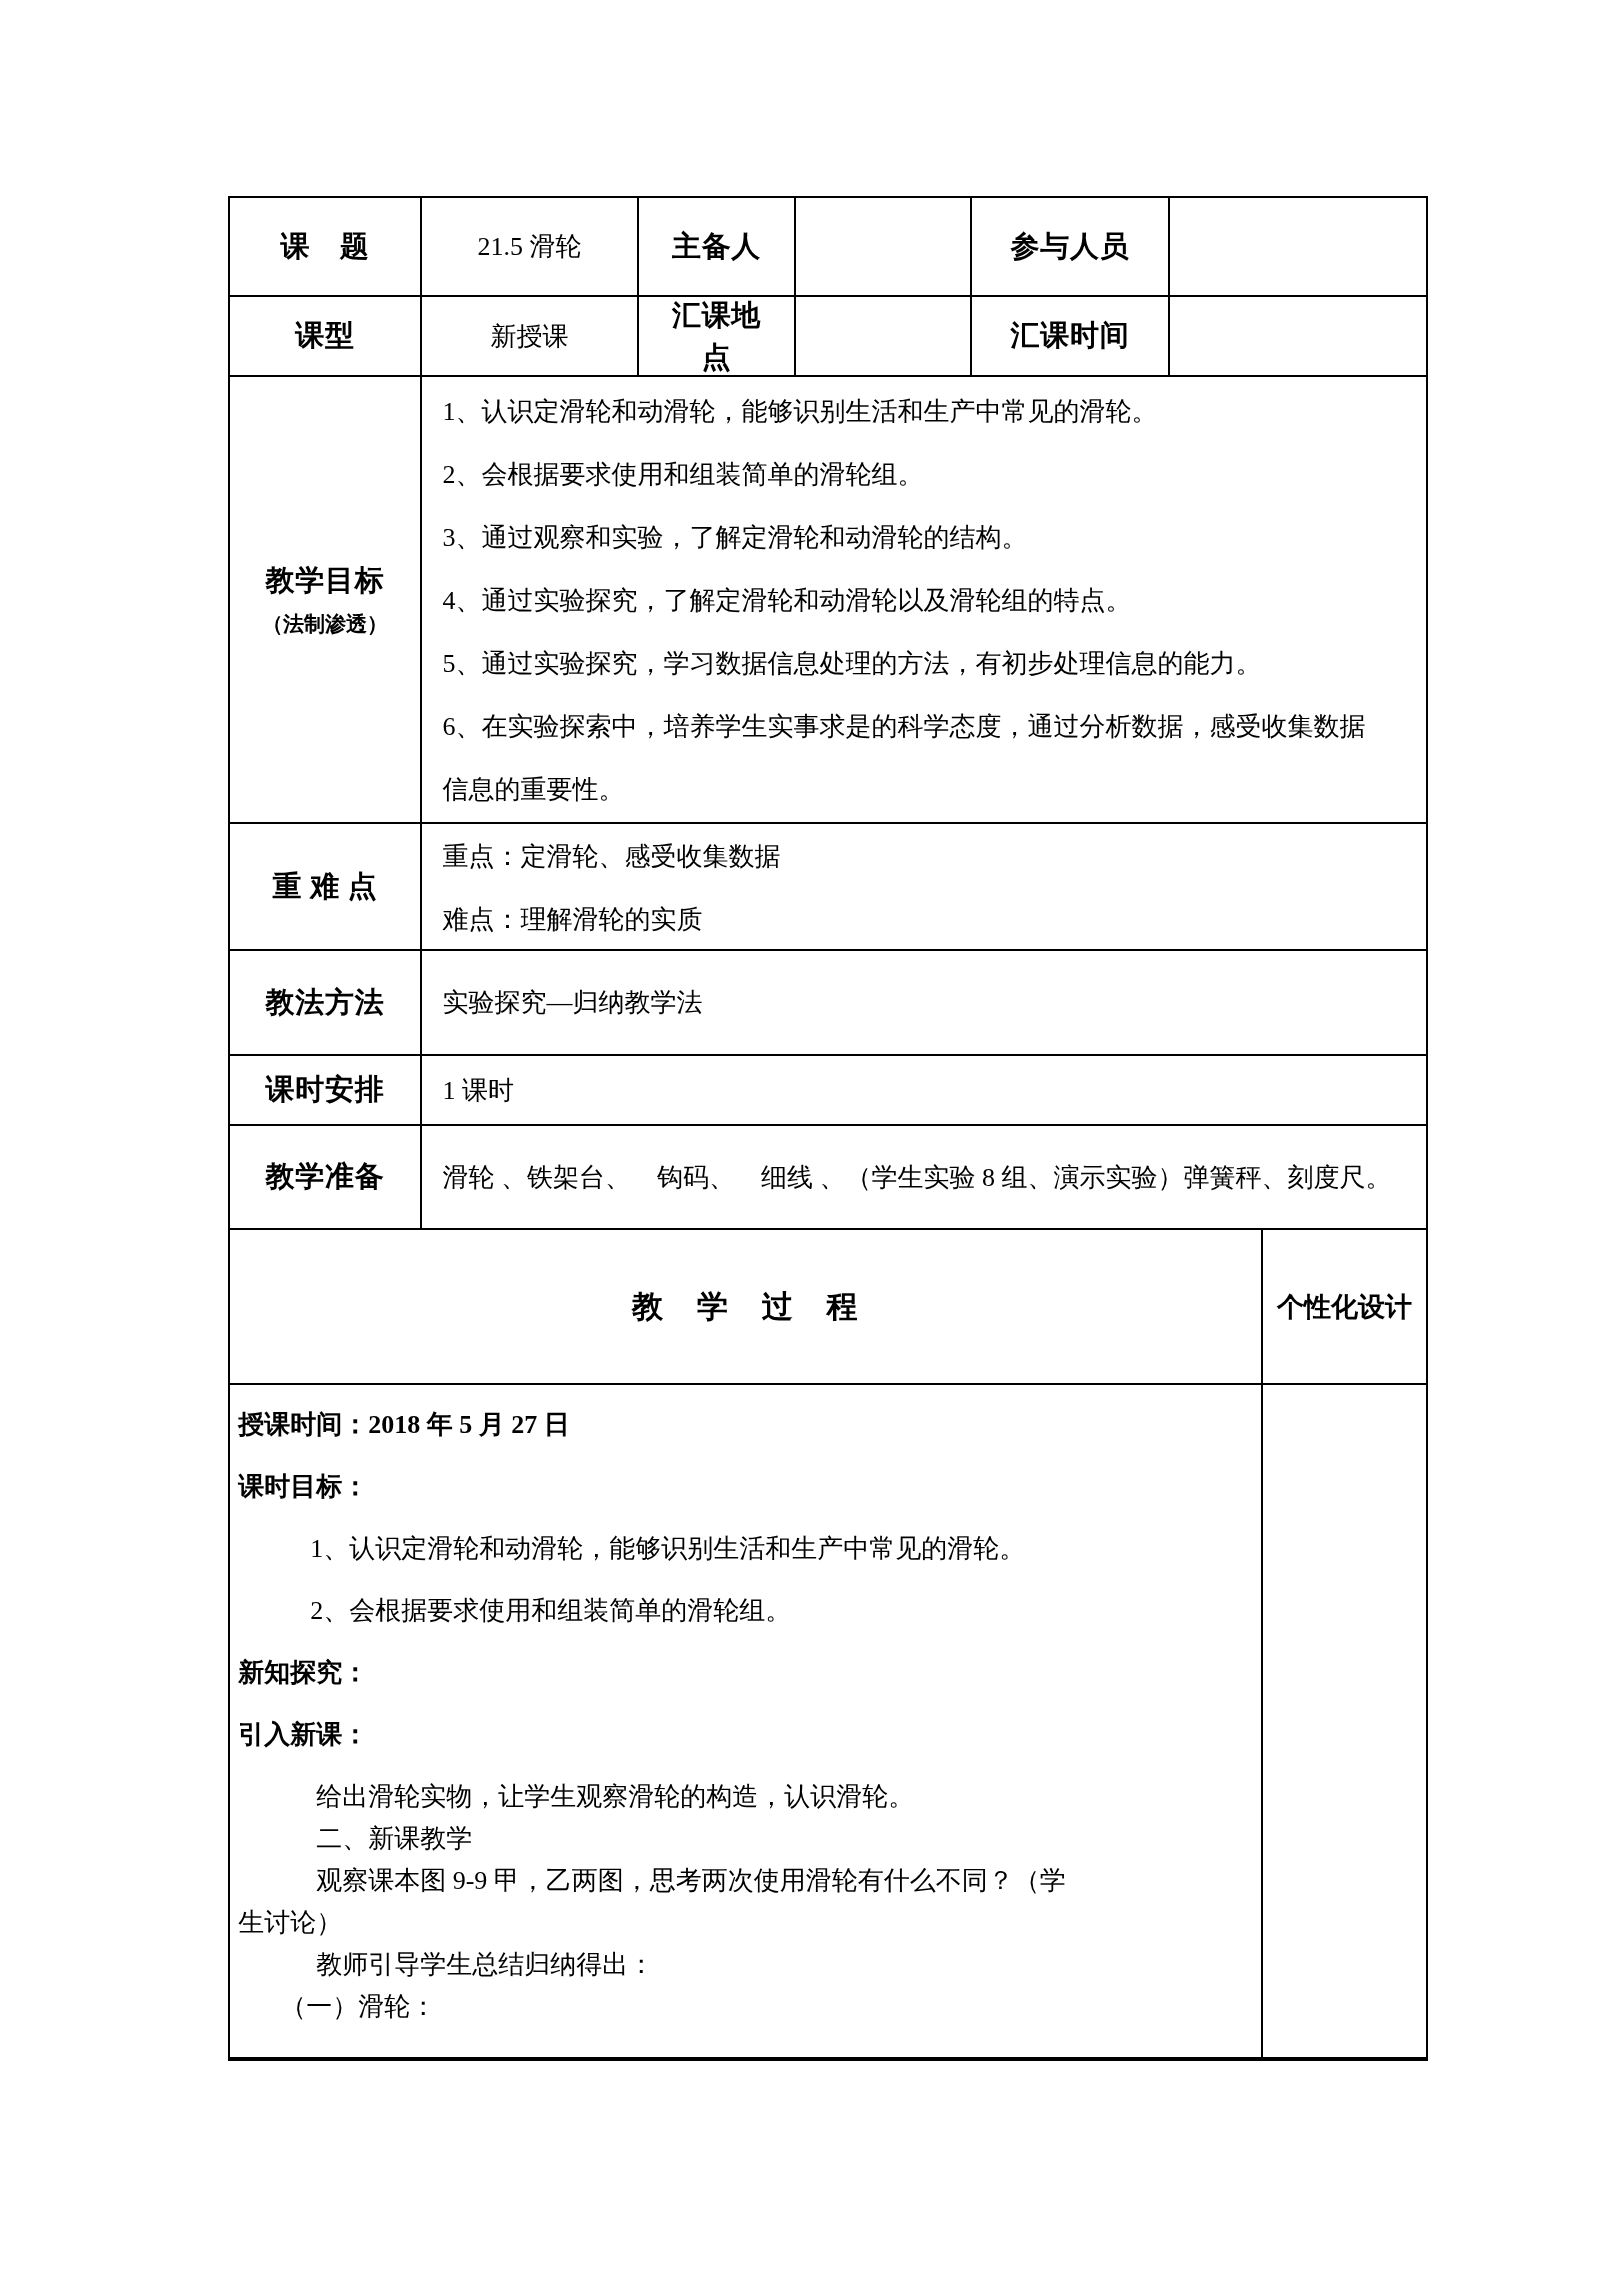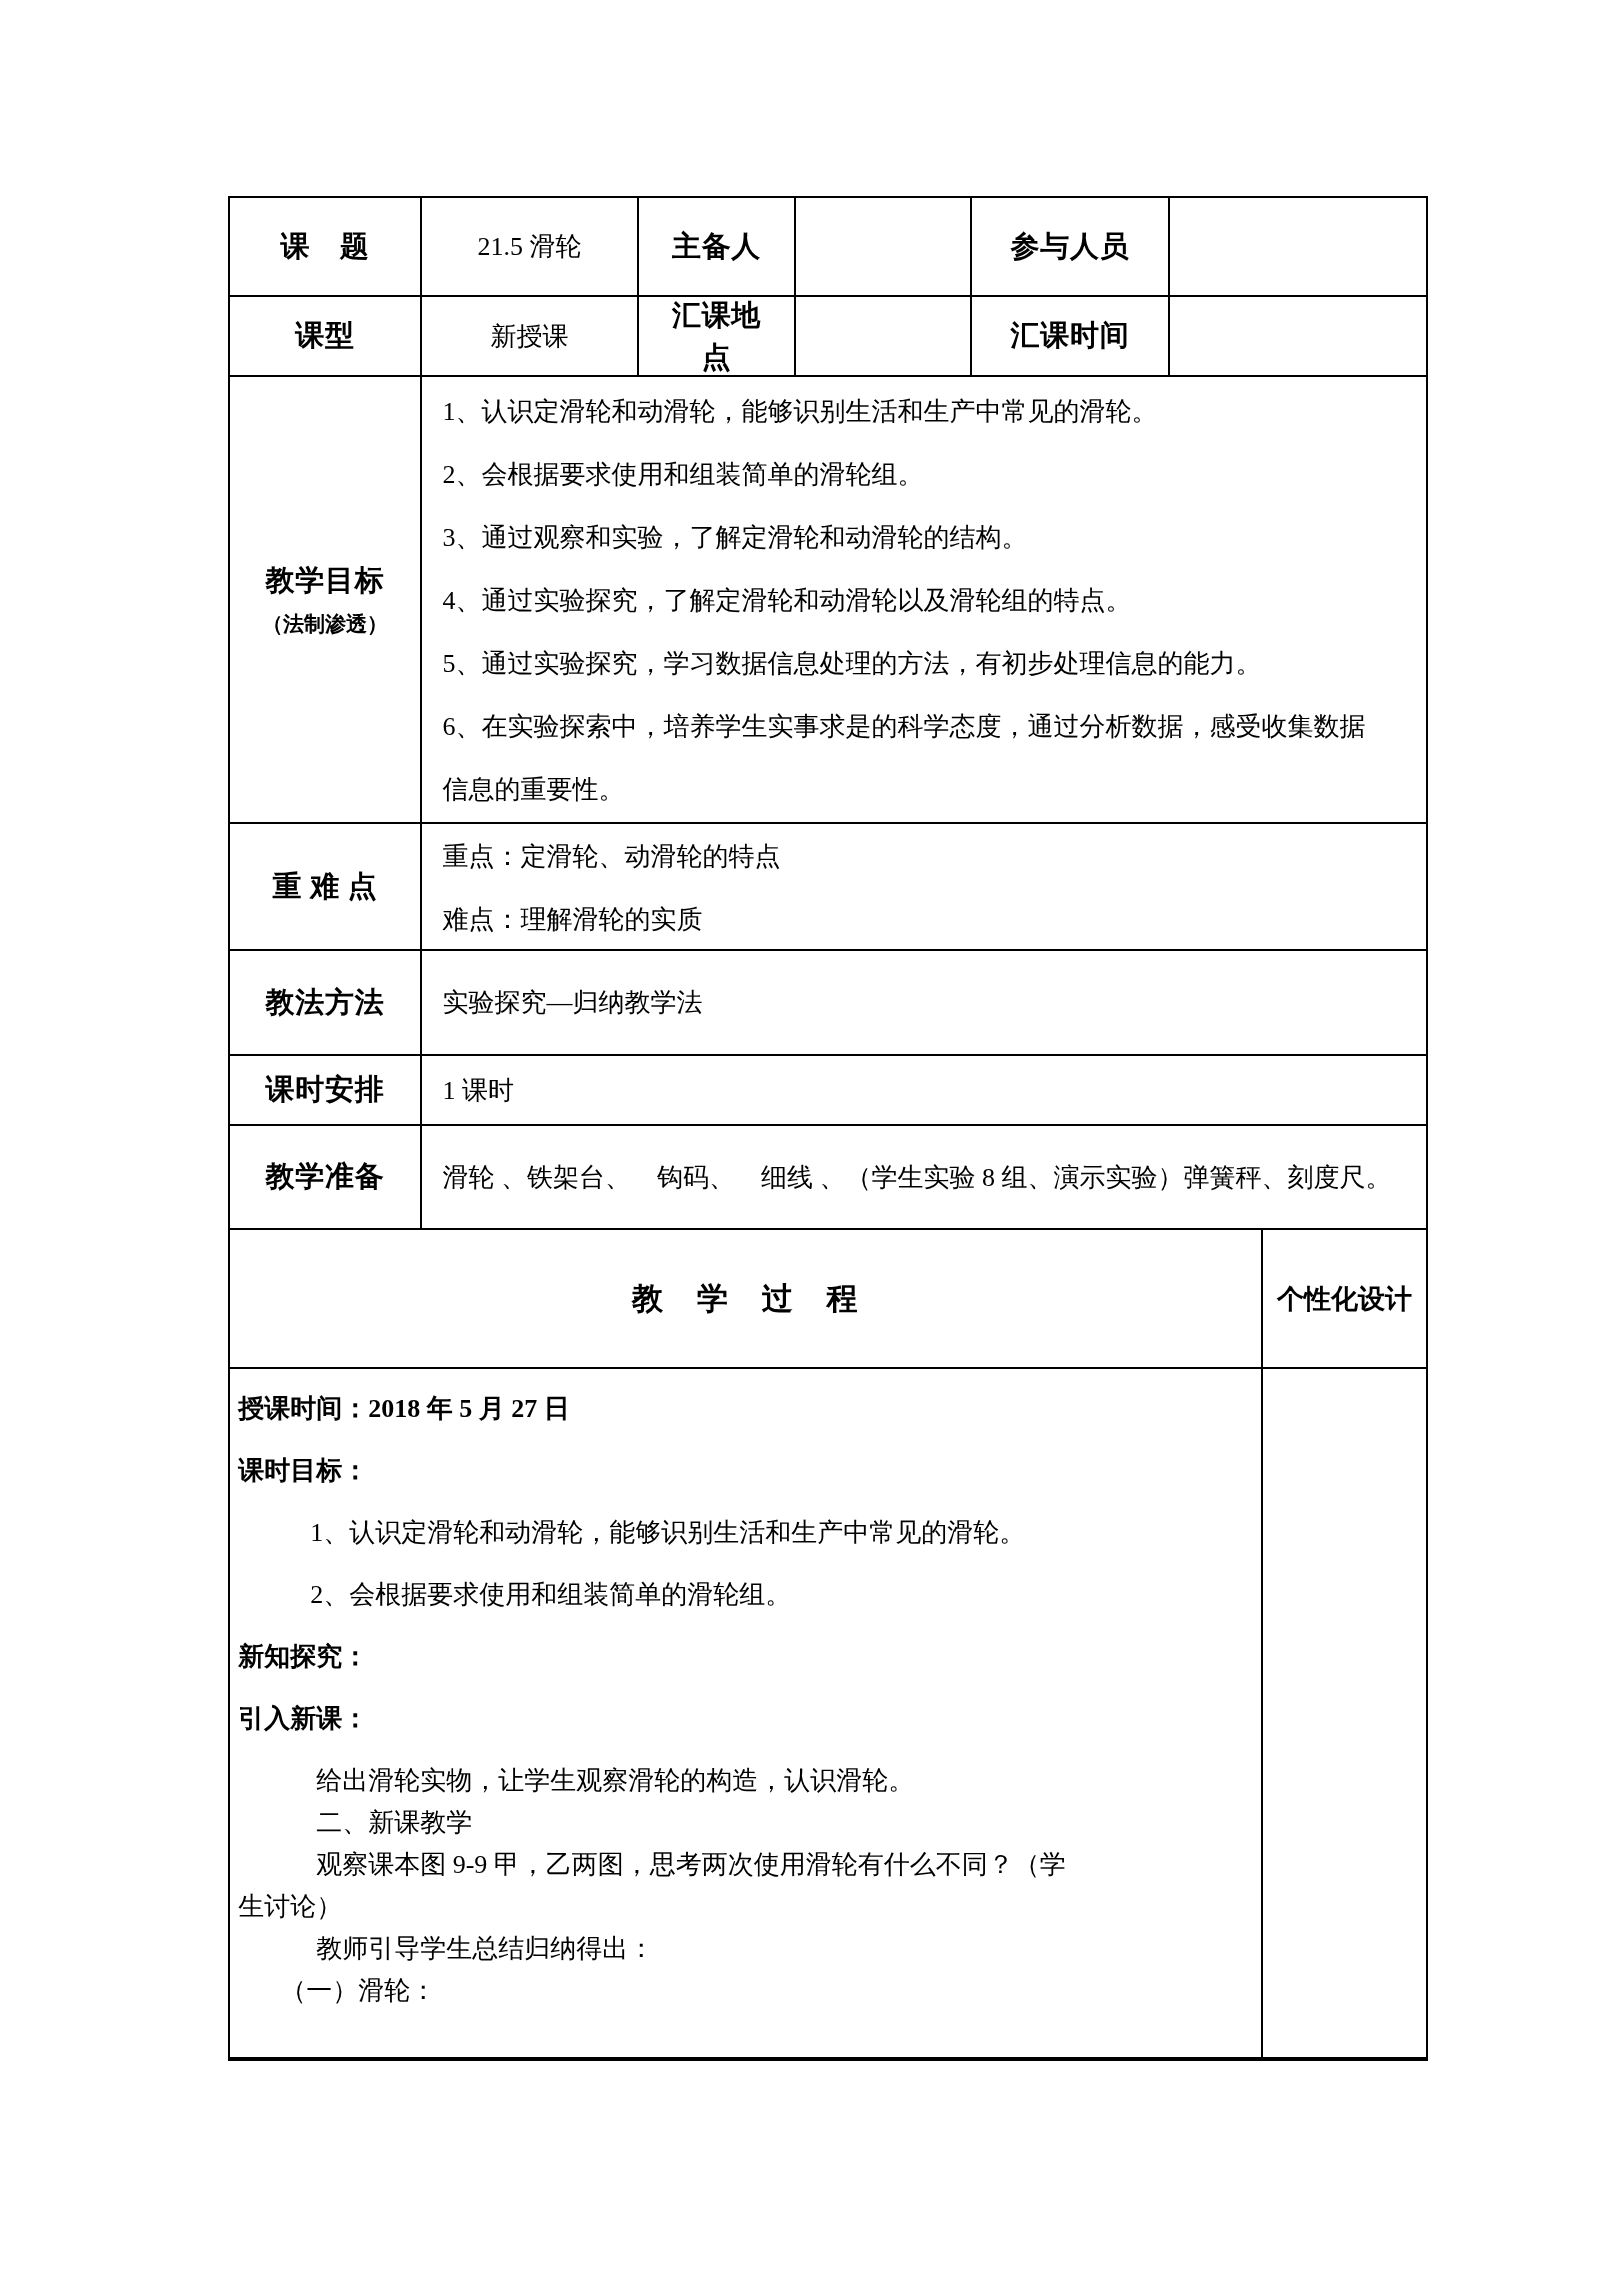--- a/index.html
+++ b/index.html
@@ -19,21 +19,21 @@
     border-bottom:4.1px solid #000;
     display:flex; flex-direction:column;
     background:#fff;
   }
   .row { display:grid; flex:none; border-bottom:2px solid #000; }
   .row.last { flex:1 1 auto; border-bottom:none; }
   .meta-cols { grid-template-columns:192px 217px 157px 176px 198px auto; }
   .sec-cols  { grid-template-columns:192px auto; }
   .proc-cols { grid-template-columns:1033px auto; }
   .h-r1{height:99px} .h-r2{height:80px} .h-obj{height:447px} .h-kp{height:127px}
-  .h-m{height:105px} .h-s{height:70px} .h-p{height:104px} .h-ph{height:139px}
+  .h-m{height:105px} .h-s{height:70px} .h-p{height:104px} .h-ph{height:155px}
   .cell { border-right:2px solid #000; overflow:hidden; }
   .cell:last-child { border-right:none; }
   .c-center { display:flex; align-items:center; justify-content:center; text-align:center; }
   .c-vcenter { display:flex; align-items:center; }
   .lbl { font-weight:700; font-size:29px; letter-spacing:0.7px; }
   .val { font-size:26px; }
   .wrap-lbl { width:102px; line-height:1.45; }
   .sublbl { font-weight:700; font-size:21px; margin-top:9.5px; }
   .obj-body { padding:2.7px 13.6px 0 20.5px; }
   .obj-line { font-size:26px; line-height:63px; white-space:nowrap; }
@@ -90,21 +90,21 @@
         <div class="obj-line">4、通过实验探究，了解定滑轮和动滑轮以及滑轮组的特点。</div>
         <div class="obj-line">5、通过实验探究，学习数据信息处理的方法，有初步处理信息的能力。</div>
         <div class="obj-line">6、在实验探索中，培养学生实事求是的科学态度，通过分析数据，感受收集数据</div>
         <div class="obj-line">信息的重要性。</div>
       </div>
     </div>
 
     <div class="row sec-cols h-kp">
       <div class="cell c-center lbl">重 难 点</div>
       <div class="cell kp-body">
-        <div class="kp-line">重点：定滑轮、动滑轮的特点</div>
+        <div class="kp-line">重点：定滑轮、感受收集数据</div>
         <div class="kp-line">难点：理解滑轮的实质</div>
       </div>
     </div>
 
     <div class="row sec-cols h-m">
       <div class="cell c-center lbl">教法方法</div>
       <div class="cell c-vcenter one-line">实验探究—归纳教学法</div>
     </div>
 
     <div class="row sec-cols h-s">

